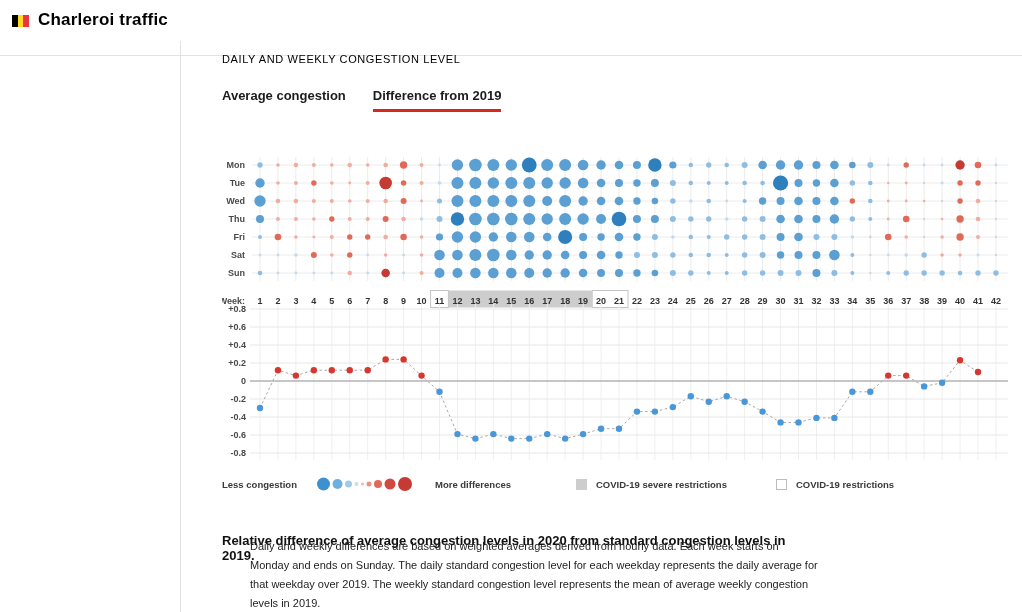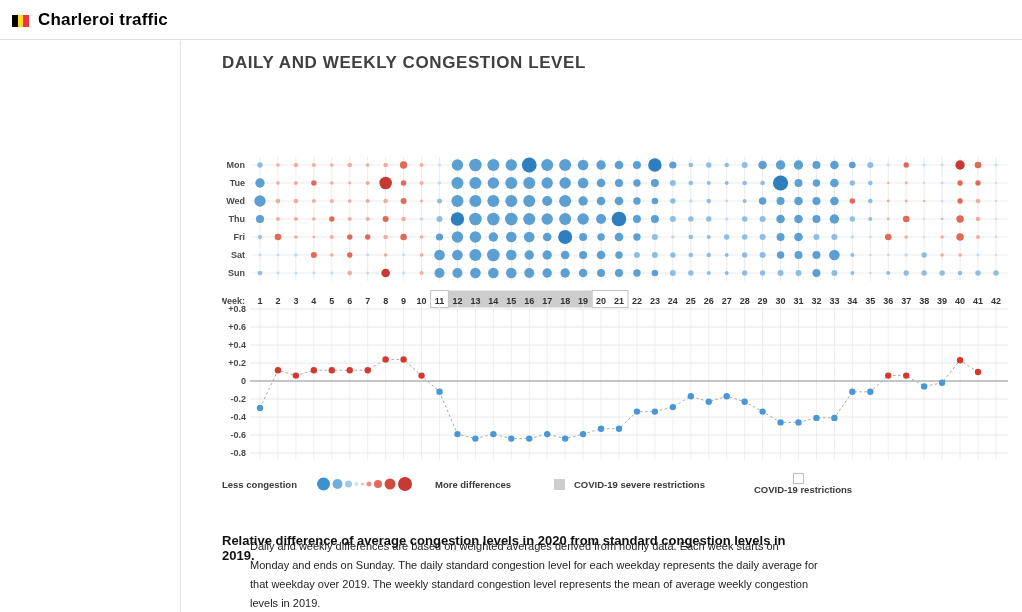--- a/index.html
+++ b/index.html
@@ -1,46 +1,46 @@
 <!DOCTYPE html>
 <html><head>
 <meta charset="utf-8">
 <style>
   * { margin:0; padding:0; box-sizing:border-box; }
   html,body { background:#fff; }
   body { font-family:"Liberation Sans", sans-serif; color:#1a1a1a; }
   .window { position:relative; width:1022px; height:612px; background:#fff; overflow:hidden; }
 
-  .app-header { position:absolute; left:0; top:0; width:1022px; height:40px; border-bottom:1px solid #e2e2e2; background:#fff; }
+  .app-header { position:absolute; left:0; top:0; width:1022px; height:56px; border-bottom:1px solid #e2e2e2; background:#fff; }
   .flag { position:absolute; left:12px; top:15px; width:17px; height:12px; display:flex; }
   .flag span { flex:1; }
   .app-title { position:absolute; left:38px; top:10px; font-size:17px; font-weight:bold; color:#000; letter-spacing:0.2px; }
 
   .v-divider { position:absolute; left:180px; top:41px; width:1px; height:571px; background:#e2e2e2; }
 
   .content { position:absolute; left:222px; top:0; width:795px; height:612px; }
 
-  .section-title { position:absolute; left:0; top:53px; font-size:17px; font-weight:bold; color:#404040; letter-spacing:0.6px; }
+  .section-title { position:absolute; left:0; top:53px; font-size:11px; font-weight:normal; color:#000000; letter-spacing:0.6px; }
 
   .tabs { position:absolute; left:0; top:88px; display:flex; gap:27px; }
   .tab { font-size:13px; font-weight:bold; color:#1c1c1c; padding-bottom:9px; position:relative; cursor:pointer; }
   .tab.active::after { content:""; position:absolute; left:0; right:0; bottom:0; height:3px; background:#d6281e; }
 
   .matrix-wrap { position:absolute; left:0; top:154px; }
   .line-wrap { position:absolute; left:0; top:296px; }
 
   .legend { position:absolute; left:0; top:475px; display:flex; align-items:center; height:18px;gap:11px; }
   .legend-text { font-size:9.5px; font-weight:bold; color:#3a3a3a; }
   .legend-dots { margin:0 8px; }
   .legend-sq { width:11px; height:11px; display:inline-block; margin-right:9px; }
   .legend-sq.gray { background:#cdcdcd; }
   .legend-sq.outline { background:#fff; border:1px solid #bdbdbd; }
   .legend-item { display:flex; align-items:center; }
-  .li-severe { margin-left:32px; }
-  .li-restr { margin-left:38px;flex-direction:column; }
+  .li-severe { margin-left:54px; }
+  .li-restr { margin-left:38px; }
 
   .caption-bold { position:absolute; left:0; top:533px; width:570px; font-size:13px; font-weight:bold; color:#111; }
   .caption-body { position:absolute; left:0; top:537px; width:568px; font-size:11px; line-height:19px; color:#1e1e1e;margin-left:28px; }
 
   text { font-family:"Liberation Sans", sans-serif; }
   .axis-label { font-size:9px; font-weight:bold; fill:#4a4a4a; }
   .wk-num { font-size:9px; font-weight:bold; fill:#333; }
 </style>
 </head>
 <body>
@@ -55,20 +55,24 @@
     </span>
     <span class="app-title">Charleroi traffic</span>
   </div>
 
   <div class="v-divider"></div>
 
   <div class="content">
 
     <div class="section-title">DAILY AND WEEKLY CONGESTION LEVEL</div>
 
+    <div class="tabs">
+      <div class="tab">Average congestion</div>
+      <div class="tab active">Difference from 2019</div>
+    </div>
 
     <div class="matrix-wrap">
       <svg id="matrix-svg" width="795" height="158" viewBox="0 0 795 158">
           <line x1="38" x2="38" y1="3" y2="127" stroke="#ececec" stroke-width="1"></line>
           <line x1="55.95" x2="55.95" y1="3" y2="127" stroke="#ececec" stroke-width="1"></line>
           <line x1="73.9" x2="73.9" y1="3" y2="127" stroke="#ececec" stroke-width="1"></line>
           <line x1="91.85" x2="91.85" y1="3" y2="127" stroke="#ececec" stroke-width="1"></line>
           <line x1="109.8" x2="109.8" y1="3" y2="127" stroke="#ececec" stroke-width="1"></line>
           <line x1="127.75" x2="127.75" y1="3" y2="127" stroke="#ececec" stroke-width="1"></line>
           <line x1="145.7" x2="145.7" y1="3" y2="127" stroke="#ececec" stroke-width="1"></line>

